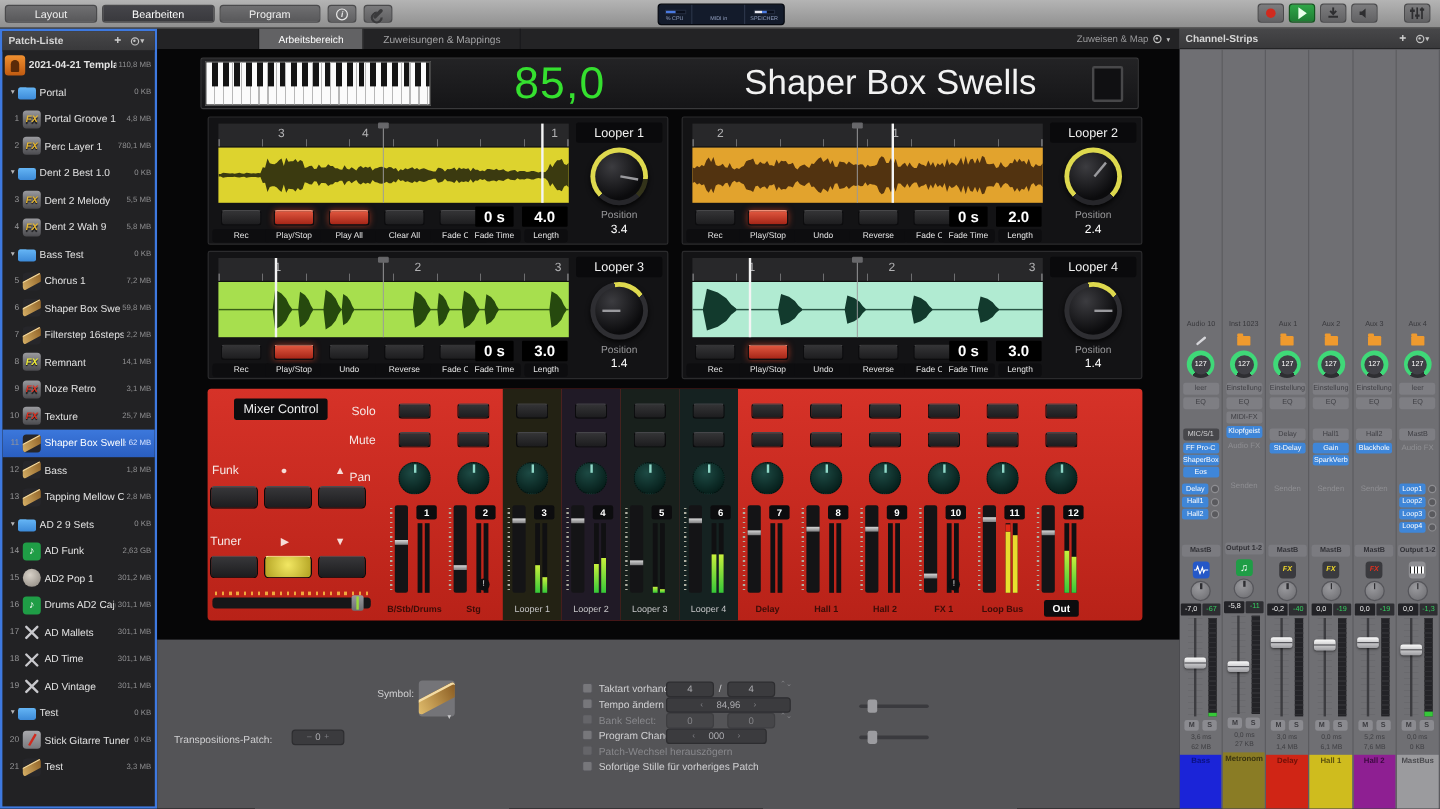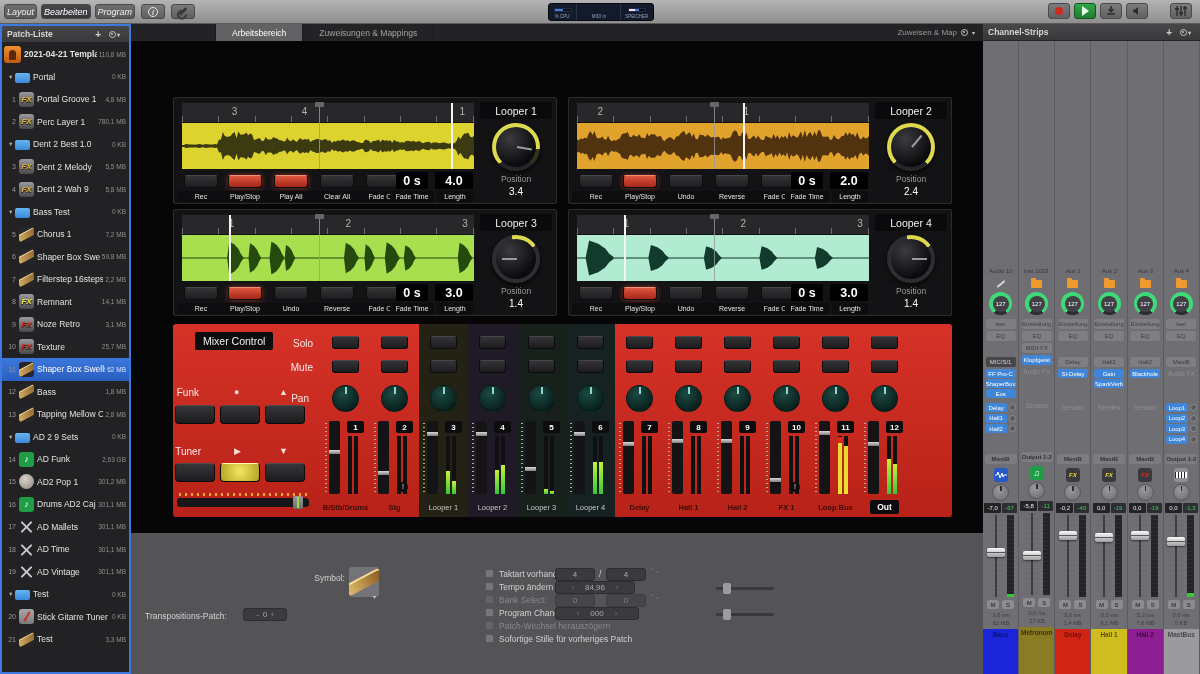--- a/index.html
+++ b/index.html
@@ -3,22 +3,22 @@
 <meta charset="utf-8">
 <style>
   *{margin:0;padding:0;box-sizing:border-box;}
   html,body{width:1200px;height:674px;overflow:hidden;background:#0a0a0a;
     font-family:"Liberation Sans",sans-serif;-webkit-font-smoothing:antialiased;}
   #app{position:relative;width:1200px;height:674px;}
 
   
   #toolbar{position:absolute;left:0;top:0;width:1200px;height:24px;
     background:linear-gradient(#b4b4b4,#8f8f8f);border-bottom:1px solid #5a5a5a;display:flex;align-items:center;}
-  .mode-btn{height:15px;padding:0 2px;margin-left:4px;border-radius:3px;background:linear-gradient(#6f6f71,#58585a);
-    border:1px solid #4a4a4c;color:#f0f0f0;font-size:9px;display:flex;align-items:center;font-style:italic;}
+  .mode-btn{height:15px;padding:0 24px;margin-left:4px;border-radius:3px;background:linear-gradient(#6f6f71,#58585a);
+    border:1px solid #4a4a4c;color:#f0f0f0;font-size:9px;display:flex;align-items:center;}
   .mode-btn.active{background:linear-gradient(#45454a,#39393d);color:#fff;}
   .tool-btn{height:15px;width:24px;margin-left:6px;border-radius:3px;background:linear-gradient(#7a7a7c,#606062);
     border:1px solid #4a4a4c;display:flex;align-items:center;justify-content:center;color:#e8e8e8;font-size:9px;}
   .info-circle{width:10px;height:10px;border:1px solid #e8e8e8;border-radius:50%;font-size:7px;line-height:9px;
     text-align:center;font-style:italic;font-weight:bold;}
   .wrench{width:10px;height:3px;background:#3a3a3c;border-radius:2px;transform:rotate(-45deg);position:relative;}
   .wrench::before{content:"";position:absolute;left:-3px;top:-2px;width:6px;height:6px;border:2px solid #3a3a3c;
     border-radius:50%;border-right-color:transparent;}
   #monitor{position:absolute;left:548px;top:3px;width:106px;height:18px;background:#131b2b;border:1px solid #05080f;
     border-radius:3px;display:flex;}
@@ -496,20 +496,26 @@
     <div class="ws-tab active">Arbeitsbereich</div>
     <div class="ws-tab">Zuweisungen &amp; Mappings</div>
     <div id="assign-right">
       <span>Zuweisen &amp; Map</span>
       <span class="gear"></span>
       <span class="caret">▾</span>
     </div>
   </div>
 
   <div id="workspace">
+    <div id="perf-header">
+      <div id="piano-keys"></div>
+      <div id="tempo">85,0</div>
+      <div id="perf-title">Shaper Box Swells</div>
+      <div id="header-square"></div>
+    </div>
     <div id="loopers">
         <div class="looper" style="left: 42px; top: 56px;">
           <div class="lp-wavezone">
             <div class="lp-ruler">
               <div class="lp-mark" style="left: 17%;">3</div>
               <div class="lp-mark" style="left: 41%;">4</div>
               <div class="lp-mark" style="left: 95%;">1</div>
             </div>
             <div class="lp-wave" style="background: rgb(221, 211, 46);">
               <svg width="292" height="46" style="display: block;">
@@ -875,21 +881,21 @@
       </div>
       <div id="ps-rows">
           <div class="ps-check" style="left: 354px; top: 36px; position: absolute;"></div>
           <div class="ps-label" style="left: 368px; top: 36px;">Taktart vorhanden:</div>
           <div class="ps-box" style="left: 424px; top: 35px; width: 40px;">4</div>
           <div class="ps-label" style="left: 468px; top: 36px;">/</div>
           <div class="ps-box" style="left: 475px; top: 35px; width: 40px;">4</div>
           <div class="ps-label dim" style="left: 519px; top: 35px; font-size: 6px; width: 8px; line-height: 6px;">⌃⌄</div>
           <div class="ps-check" style="left: 354px; top: 49px; position: absolute;"></div>
           <div class="ps-label" style="left: 368px; top: 49px;">Tempo ändern auf:</div>
-          <div class="ps-box" style="left: 424px; top: 48px; width: 80px;">
+          <div class="ps-box" style="left: 424px; top: 48px; width: 104px;">
             <span class="side">‹</span>
             <span style="padding: 0px 8px;">84,96</span>
             <span class="side">›</span>
           </div>
           <div class="ps-slider" style="left: 585px; top: 54px;"></div>
           <div class="ps-check dim" style="left: 354px; top: 62px; position: absolute;"></div>
           <div class="ps-label dim" style="left: 368px; top: 62px;">Bank Select:</div>
           <div class="ps-box ps-dim" style="left: 424px; top: 61px; width: 40px;">0</div>
           <div class="ps-box ps-dim" style="left: 475px; top: 61px; width: 40px;">0</div>
           <div class="ps-label dim" style="left: 519px; top: 61px; font-size: 6px; width: 8px; line-height: 6px;">⌃⌄</div>

